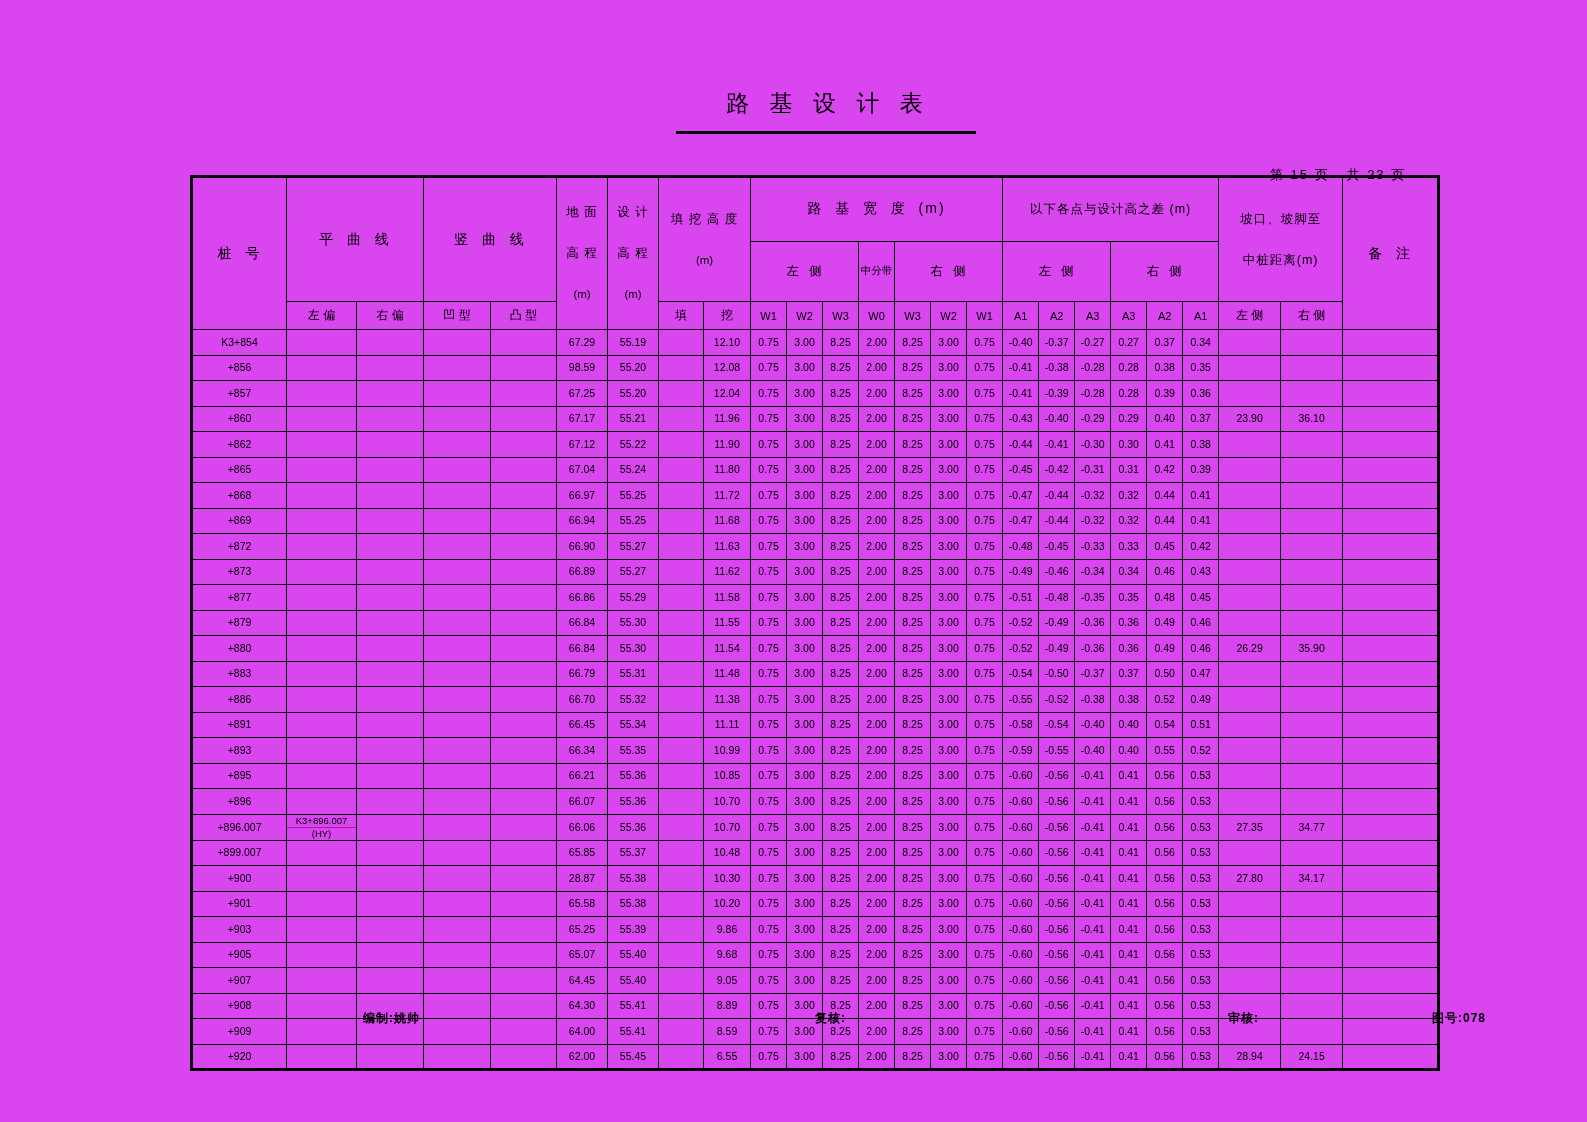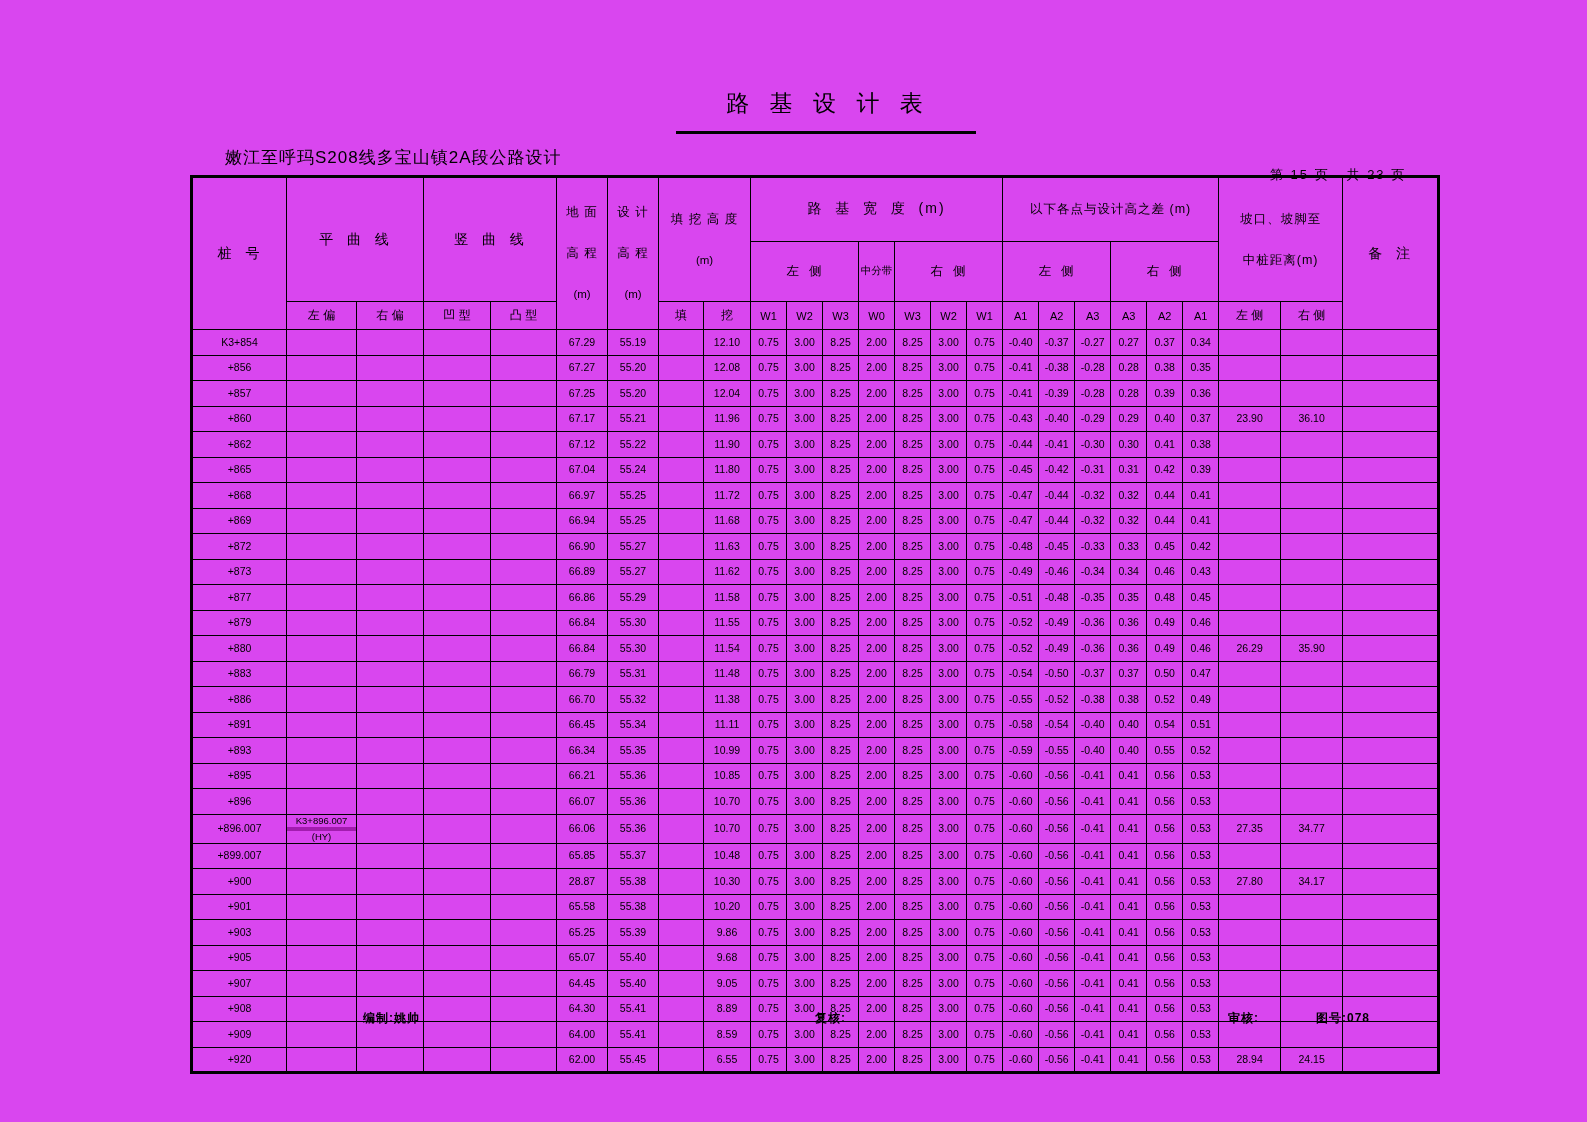--- a/index.html
+++ b/index.html
@@ -26,38 +26,37 @@
   th.small{font-size:10.5px;letter-spacing:0;}
   th.wlab{font-size:11px;font-family:"Liberation Sans",sans-serif;}
   tr.h1 th{height:28px;}
   tr.h2 th{height:27px;}
   tr.h3 th{height:24px;}
   th .ln{line-height:13px;font-size:12.5px;letter-spacing:1px;text-align:center;}
   th .lnm{line-height:13px;font-size:11.5px;}
   tbody tr{height:25.5px;}
   tbody td{font-size:10.5px;line-height:11px;}
   td.note-cell{font-size:9.5px;line-height:11px;padding:0;}
-  td.note-cell .note-top{border-bottom:4px solid #a21caf;line-height:12px;}
+  td.note-cell .note-top{border-bottom:1px solid #a21caf;line-height:12px;}
   td.note-cell .note-bot{line-height:12px;}
 
   .footer-item{position:absolute;top:1010px;font-size:12px;font-weight:bold;
                letter-spacing:1px;}
   .f-prepared{left:363px;}
   .f-review{left:815px;}
   .f-audit{left:1228px;}
-  .f-drawing{left:1304px;padding-left:12px;}
+  .f-drawing{left:1420px;padding-left:12px;}
 </style>
 </head>
 <body>
 
 <div class="sheet">
 
   <div class="title">路 基 设 计 表</div>
   <div class="title-rule"></div>
-  <div class="project">嫩江至呼玛S208线多宝山镇2A段公路设计</div>
   <div class="pagination">第 15 页   共 23 页</div>
 
   <div class="tbl-wrap">
     <table>
       <colgroup>
         <col style="width:95px">
           <col style="width:70px">
           <col style="width:67px">
         <col style="width:67px">
           <col style="width:66px">
@@ -167,21 +166,21 @@
             <td></td>
             <td></td>
             <td></td>
           </tr>
           <tr>
             <td>+856</td>
             <td></td>
             <td></td>
             <td></td>
             <td></td>
-            <td>67.27</td>
+            <td>98.59</td>
             <td>55.20</td>
             <td></td>
             <td>12.08</td>
             <td>0.75</td>
             <td>3.00</td>
             <td>8.25</td>
             <td>2.00</td>
             <td>8.25</td>
             <td>3.00</td>
             <td>0.75</td>

